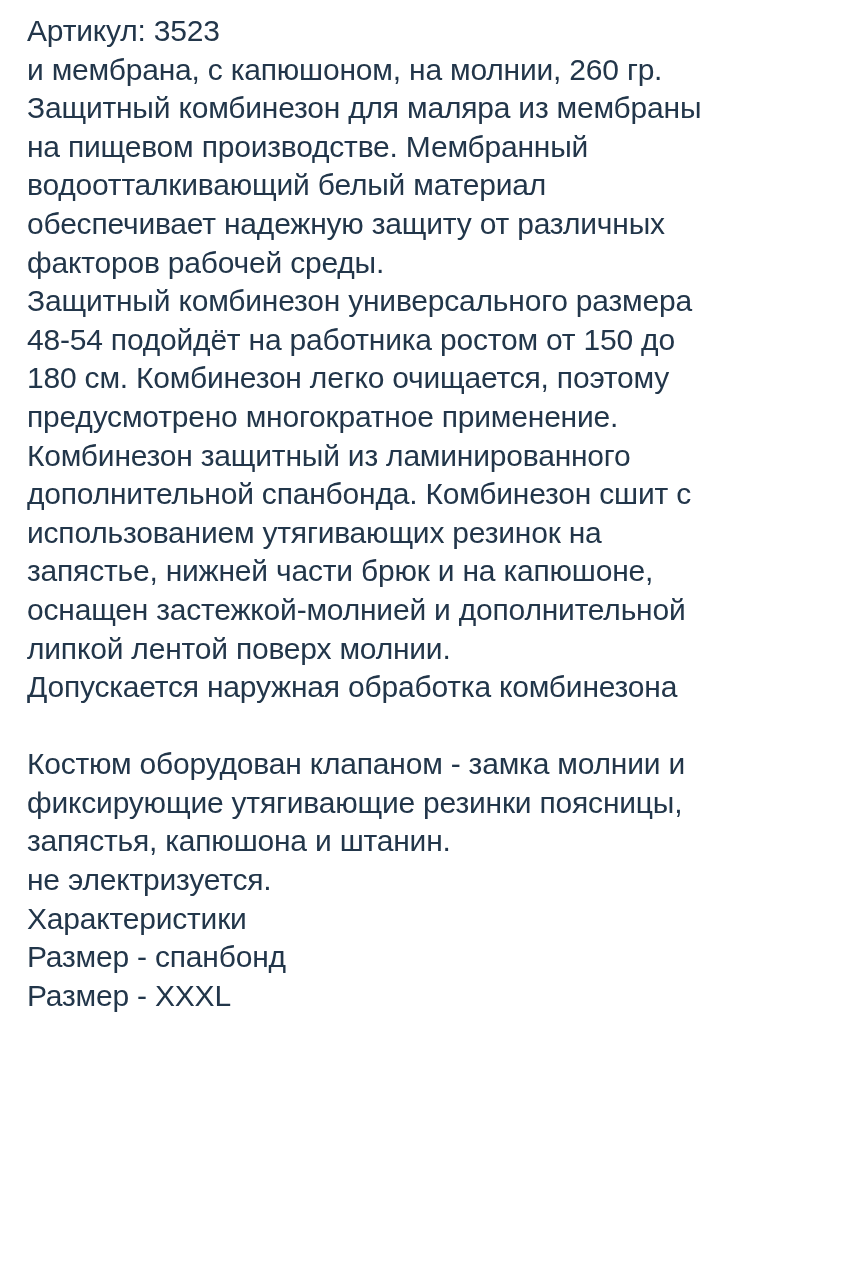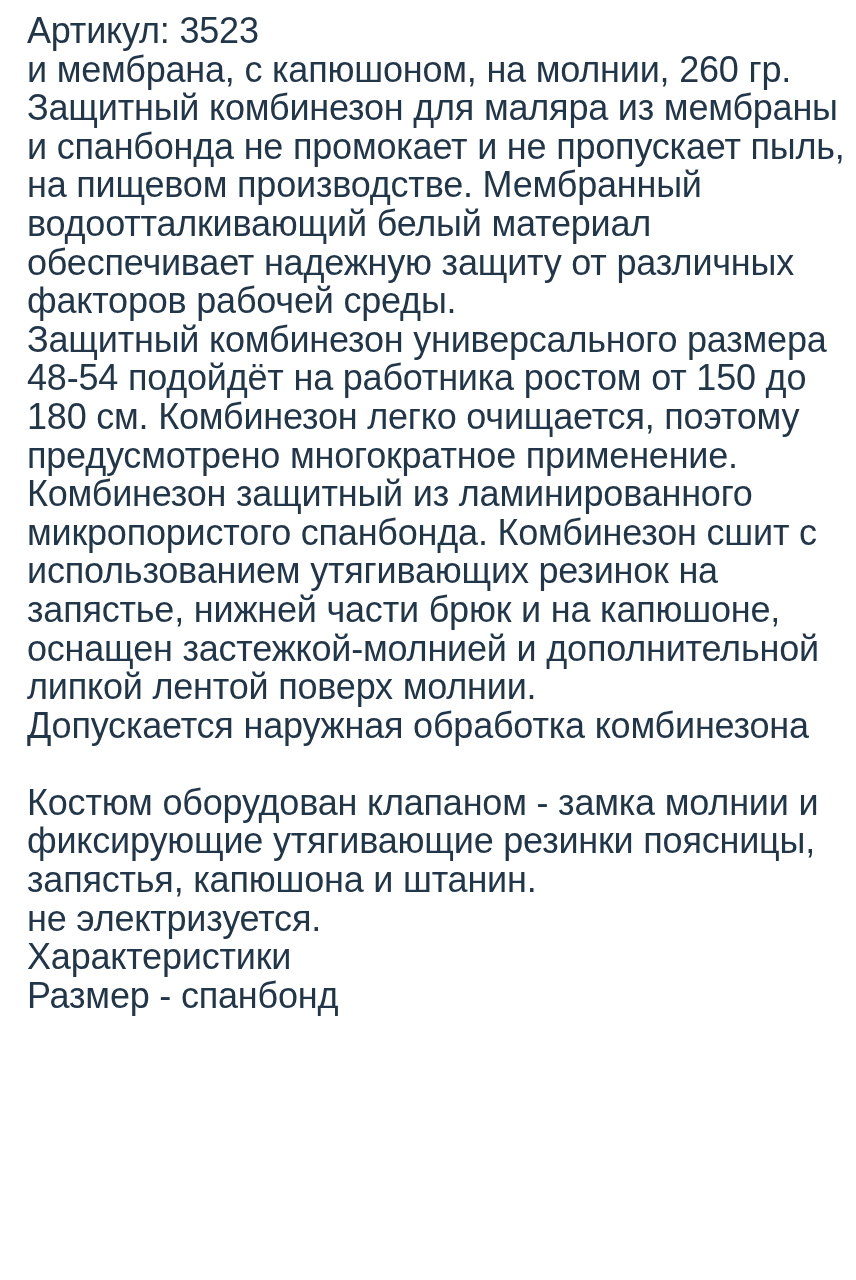--- a/index.html
+++ b/index.html
@@ -10,56 +10,56 @@
   body {
     width: 856px;
     height: 1280px;
     overflow: hidden;
   }
   .doc {
     box-sizing: border-box;
     width: 856px;
     padding: 12px 10px 0 27px;
     font-family: "Liberation Sans", "DejaVu Sans", sans-serif;
-    font-size: 36px;
+    font-size: 30px;
     line-height: 38.6px;
     font-weight: 400;
     color: #22364a;
     letter-spacing: -0.2px;
   }
   .line {
     white-space: pre;
     min-height: 38.6px;
   }
 </style>
 </head>
 <body>
 
 <div class="doc">
   <div>
       <div class="line">Артикул: 3523</div>
       <div class="line">и мембрана, с капюшоном, на молнии, 260 гр.</div>
       <div class="line">Защитный комбинезон для маляра из мембраны</div>
-      <div class="line">и спанбонда не промокает и не пропускает пыль,</div>
       <div class="line">на пищевом производстве. Мембранный</div>
       <div class="line">водоотталкивающий белый материал</div>
       <div class="line">обеспечивает надежную защиту от различных</div>
       <div class="line">факторов рабочей среды.</div>
       <div class="line">Защитный комбинезон универсального размера</div>
       <div class="line">48-54 подойдёт на работника ростом от 150 до</div>
       <div class="line">180 см. Комбинезон легко очищается, поэтому</div>
       <div class="line">предусмотрено многократное применение.</div>
       <div class="line">Комбинезон защитный из ламинированного</div>
-      <div class="line">микропористого спанбонда. Комбинезон сшит с</div>
+      <div class="line">дополнительной спанбонда. Комбинезон сшит с</div>
       <div class="line">использованием утягивающих резинок на</div>
       <div class="line">запястье, нижней части брюк и на капюшоне,</div>
       <div class="line">оснащен застежкой-молнией и дополнительной</div>
       <div class="line">липкой лентой поверх молнии.</div>
       <div class="line">Допускается наружная обработка комбинезона</div>
       <div class="line">&nbsp;</div>
       <div class="line">Костюм оборудован клапаном - замка молнии и</div>
       <div class="line">фиксирующие утягивающие резинки поясницы,</div>
       <div class="line">запястья, капюшона и штанин.</div>
       <div class="line">не электризуется.</div>
       <div class="line">Характеристики</div>
       <div class="line">Размер - спанбонд</div>
+      <div class="line">Размер - XXXL</div>
     </div>
 </div>
 
 </body></html>

